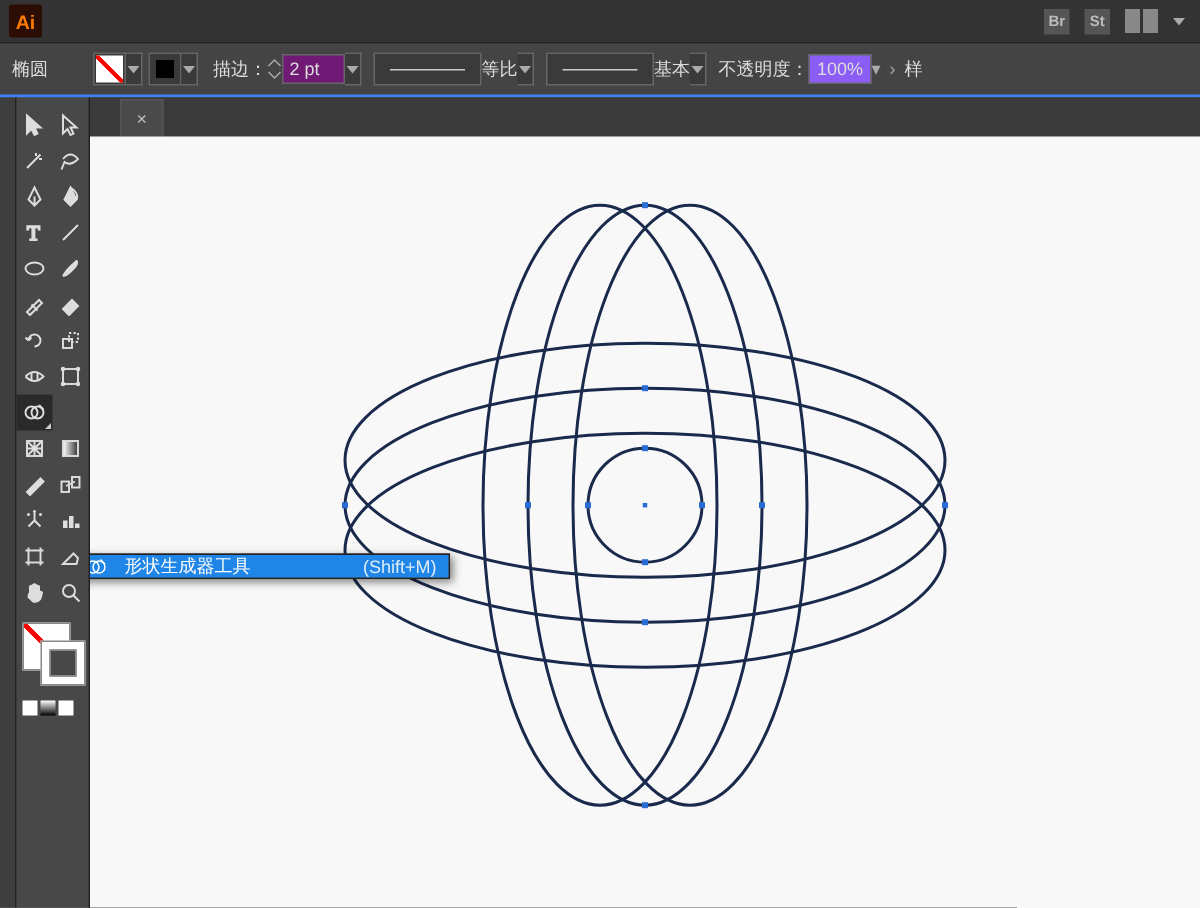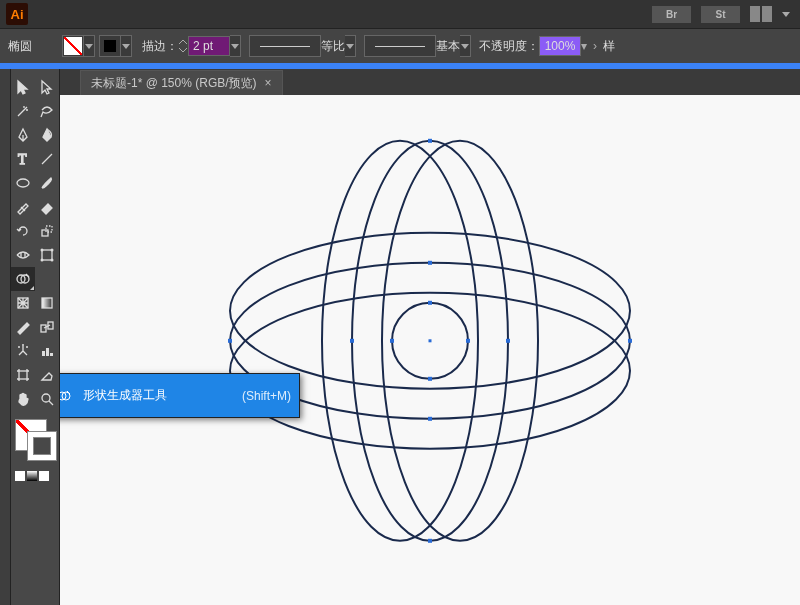--- a/index.html
+++ b/index.html
@@ -1,26 +1,26 @@
 <!DOCTYPE html>
 <html><head>
 <meta charset="utf-8">
 <style>
   html,body{margin:0;padding:0;width:800px;height:605px;background:#333333;font-family:"Microsoft YaHei","SimSun",Arial,sans-serif;font-size:12px;color:#c9c9c9;overflow:hidden;}
   .topbar{background:#333333;height:28px;display:flex;align-items:center;border-bottom:1px solid #222;}
   .ai-logo{width:22px;height:22px;background:#2c0d04;color:#ff7c00;font-weight:bold;font-size:13px;display:flex;align-items:center;justify-content:center;margin:0 8px 0 6px;border-radius:2px;}
   .menu{display:flex;gap:14px;}
   .menu span{cursor:default;}
   .top-right{margin-left:auto;display:flex;align-items:center;gap:10px;padding-right:10px;}
-  .sq-btn{width:39px;height:17px;background:#555;color:#bbb;font-size:10px;display:flex;align-items:center;justify-content:center;font-weight:bold;}
+  .sq-btn{width:17px;height:17px;background:#555;color:#bbb;font-size:10px;display:flex;align-items:center;justify-content:center;font-weight:bold;}
   .layout-icon{width:22px;height:16px;display:flex;gap:2px;}
   .layout-icon div{flex:1;background:#888;}
   .tri-down{width:0;height:0;border-left:4px solid transparent;border-right:4px solid transparent;border-top:5px solid #aaa;}
 
-  .optionsbar{background:#444444;height:34px;display:flex;align-items:center;border-bottom:6px solid #3b82f6;padding-left:8px;gap:0;}
+  .optionsbar{background:#444444;height:34px;display:flex;align-items:center;border-bottom:2px solid #3b82f6;padding-left:8px;gap:0;}
   .ob-label{color:#ddd;}
   .swatch-box{width:20px;height:20px;border:1px solid #666;display:flex;align-items:center;justify-content:center;background:#3a3a3a;}
   .swatch-none{width:18px;height:18px;background:#fff;position:relative;}
   .swatch-none::after{content:"";position:absolute;left:0;top:0;right:0;bottom:0;background:linear-gradient(to top right,transparent 45%,red 45%,red 55%,transparent 55%);}
   .swatch-black{width:12px;height:12px;background:#000;}
   .dd{width:10px;height:20px;border:1px solid #666;border-left:none;background:#3a3a3a;display:flex;align-items:center;justify-content:center;}
   .stroke-input{width:36px;height:18px;background:#701a75;border:1px solid #666;color:#ddd;padding-left:4px;display:flex;align-items:center;}
   .line-prev{width:70px;height:20px;border:1px solid #666;background:#3a3a3a;display:flex;align-items:center;justify-content:center;}
   .line-prev .ln{width:50px;height:1px;background:#ccc;}
   .opacity-input{width:40px;height:18px;background:#8b5cf6;border:1px solid #666;color:#ddd;display:flex;align-items:center;justify-content:center;}
@@ -47,21 +47,21 @@
   .tabbar{height:26px;background:#3a3a3a;display:flex;align-items:flex-end;padding-left:20px;}
   .tab{background:#4a4a4a;height:24px;padding:0 10px;display:flex;align-items:center;gap:8px;border-top:1px solid #555;border-left:1px solid #555;border-right:1px solid #555;}
   .tab .x{color:#bbb;}
   .canvas{flex:1;background:#f8f8f8;position:relative;margin:0 0 0 0;overflow:hidden;}
   .art{position:absolute;left:50%;top:50%;transform:translate(-50%,-53%);}
   .art svg{display:block;}
   .anchor{fill:#2a6cd6;}
   .center-pt{fill:#2a6cd6;}
 
   .flyout{position:absolute;left:44px;top:340px;width:252px;background:#4a4a4a;border:1px solid #222;box-shadow:2px 2px 6px rgba(0,0,0,0.5);z-index:50;}
-  .fly-item{display:flex;align-items:center;height:43px;padding:0 8px;gap:10px;color:#ddd;}
+  .fly-item{display:flex;align-items:center;height:15px;padding:0 8px;gap:10px;color:#ddd;}
   .fly-item.active{background:#1f85e6;color:#fff;}
   .fly-item .ic{width:18px;height:18px;display:flex;align-items:center;justify-content:center;}
   .fly-item .lab{flex:1;}
   .fly-item .sc{color:inherit;opacity:0.85;margin-left:14px;}
   .fly-item.active .ic svg *{stroke:#fff;}
 </style>
 </head>
 <body>
 
 <div class="topbar">
@@ -332,21 +332,20 @@
     <div class="mini-swatches">
       <div style="background:#fff"></div>
       <div style="background:linear-gradient(#fff,#000)"></div>
       <div style="background:#fff;position:relative"></div>
     </div>
   </div>
 
   <div class="doc-area">
     <div class="tabbar">
       <div class="tab">
-        <span>未标题-1* @ 150% (RGB/预览)</span>
         <span class="x">×</span>
       </div>
     </div>
     <div class="canvas">
       <div class="art">
         <svg width="460" height="440" viewBox="0 0 460 440">
           <g transform="translate(230,220)" stroke="#1a2a4c" stroke-width="2" fill="none">
 
             <circle r="38"></circle>
 

